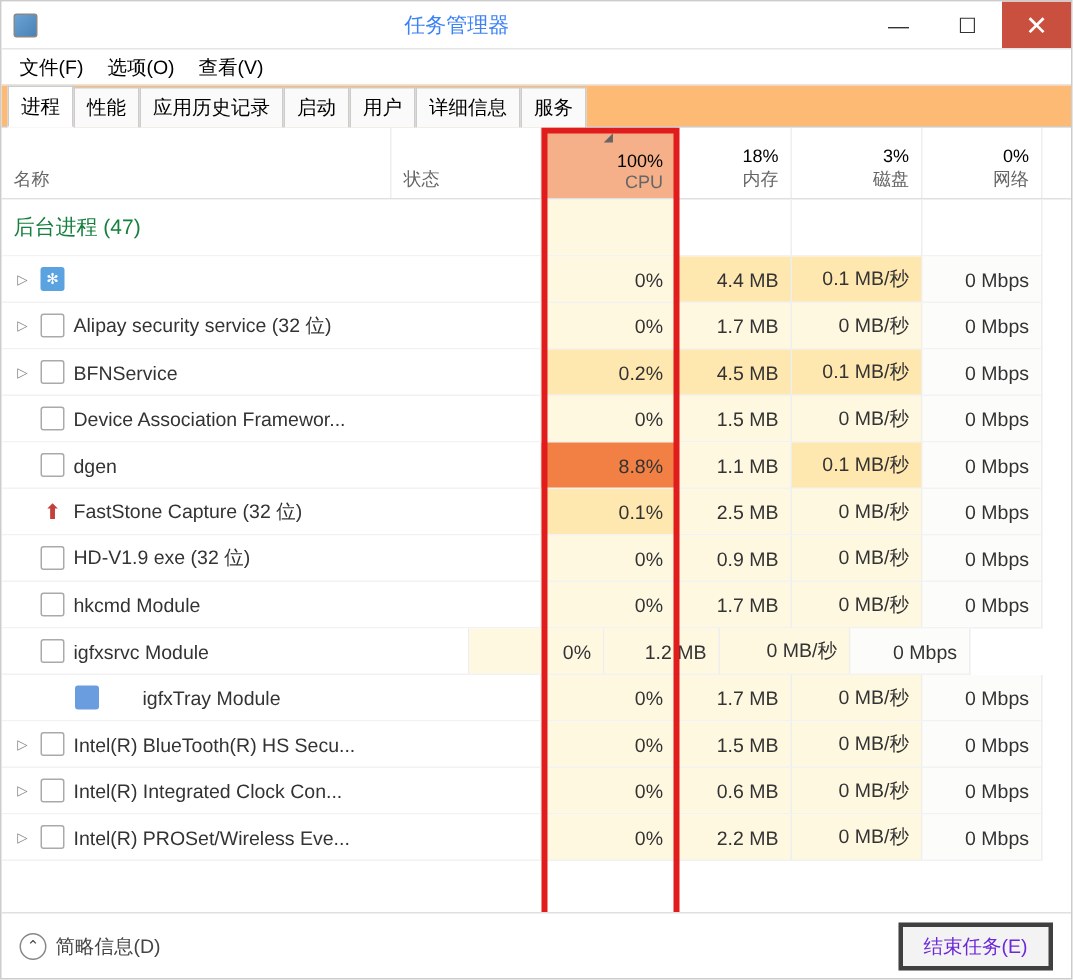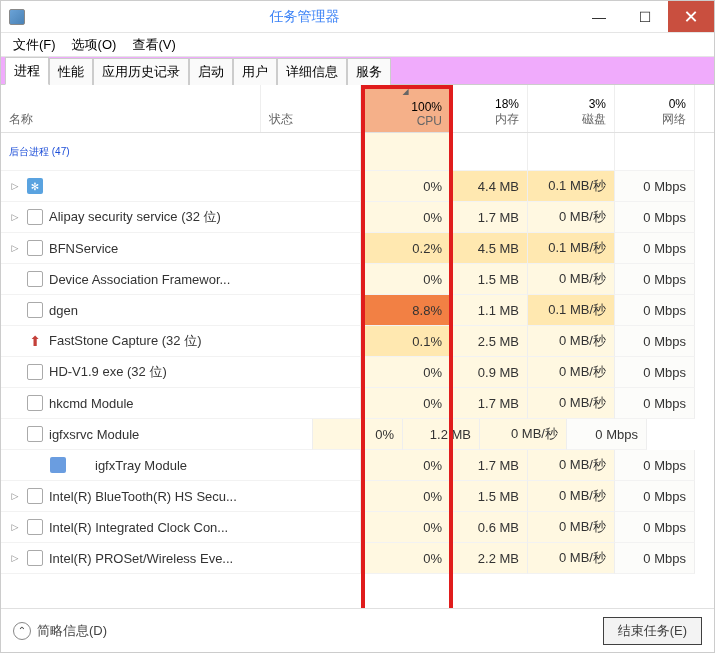--- a/index.html
+++ b/index.html
@@ -74,21 +74,21 @@
       cursor: pointer;
     }
     
     .tabbar {
       height: 28px;
       display: flex;
       align-items: flex-end;
       padding: 0 4px;
       font-size: 13px;
       border-bottom: 1px solid #ccc;
-      background: #f0abfc;
+      background: #fdba74;
     }
     .tab {
       padding: 4px 8px;
       border: 1px solid #ccc;
       border-bottom: none;
       background: #fafafa;
       cursor: pointer;
       position: relative;
       top: 1px;
     }
@@ -174,22 +174,22 @@
       justify-content: center;
       border: 1px solid #aaa;
       border-radius: 2px;
       background: #fff;
       font-size: 10px;
     }
     .proc-icon.gear { background: #5aa3e0; border: none; color: #fff; }
     .proc-icon.fs { background: none; border: none; color: #c4403a; font-size: 14px; }
     .proc-icon.tray { background: #6a9de0; border: none; }
     .group-header {
-      color: #1d4ed8;
-      font-size: 10px;
+      color: #15803d;
+      font-size: 14px;
       padding-left: 14px;
       background: #fff;
       text-align: center;
     }
     
     .highlight-box {
       position: absolute;
       top: 0px;
       left: 360px;
       width: 92px;
@@ -220,23 +220,23 @@
       border-radius: 50%;
       display: flex;
       align-items: center;
       justify-content: center;
       margin-right: 6px;
       font-size: 10px;
     }
     .end-task {
       margin-left: auto;
       padding: 4px 14px;
-      border: 1px solid #404040;
+      border: 3px solid #404040;
       background: #f3f3f3;
-      color: #404040;
+      color: #6d28d9;
       font-size: 13px;
     }
     
     .table-body::-webkit-scrollbar { width: 17px; background: #f0f0f0; }
     .table-body::-webkit-scrollbar-thumb { background: #c8c8c8; }
     .table-body::-webkit-scrollbar-button { background: #f0f0f0; height: 17px; }
   </style>
 </head>
 <body>
 

